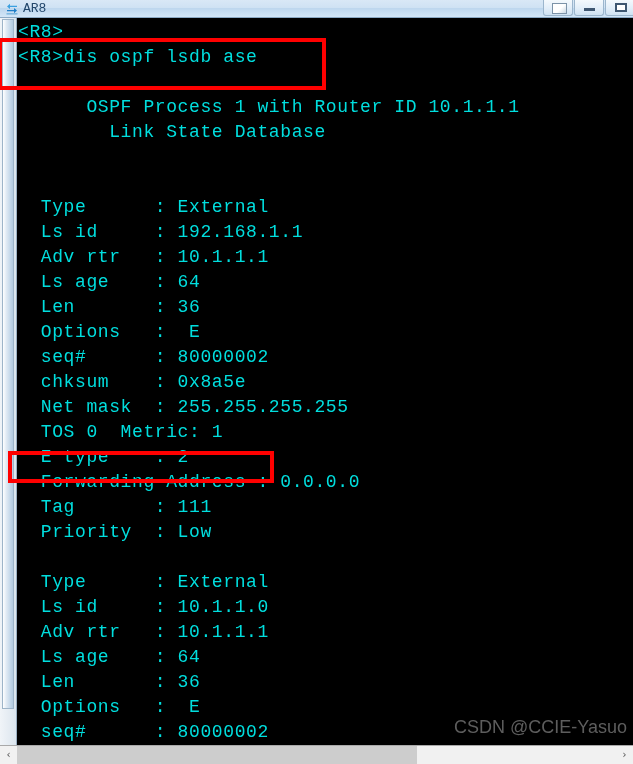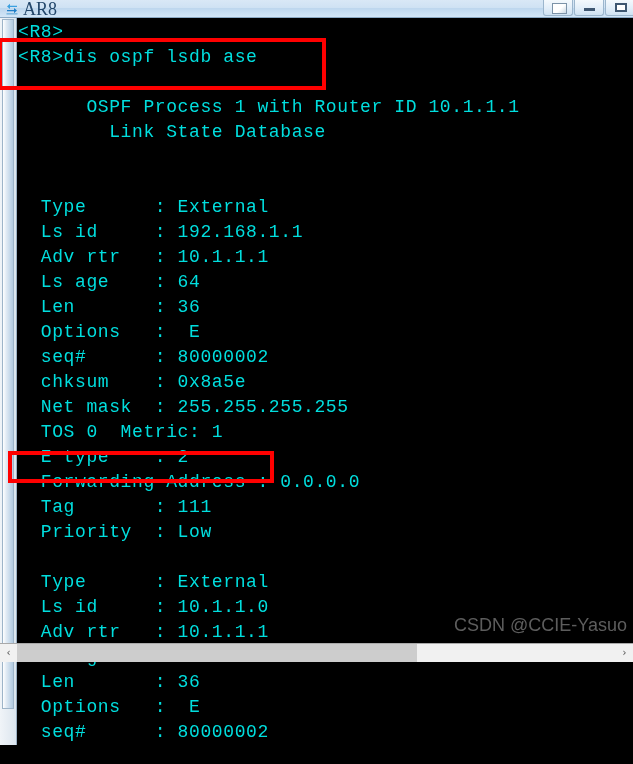--- a/index.html
+++ b/index.html
@@ -40,22 +40,22 @@
     padding-left: 5px;
     gap: 4px;
   }
   .app-icon {
     width: 14px;
     height: 14px;
     flex: 0 0 auto;
     position: relative;
   }
   .title-text {
-    font-family: Liberation Serif, serif;
-    font-size: 18px;
+    font-family: Liberation Mono, monospace;
+    font-size: 13px;
     color: #23476b;
     line-height: 14px;
     white-space: nowrap;
   }
   #window-buttons {
     position: absolute;
     right: -2px;
     top: 0px;
     display: flex;
     height: 17px;
@@ -95,21 +95,21 @@
     box-sizing: border-box;
     background: #ffffff;
   }
 
   
   #terminal-frame {
     position: absolute;
     left: 0;
     top: 18px;
     width: 633px;
-    height: 644px;
+    height: 746px;
     background: #000000;
   }
 
   
   #vscrollbar {
     position: absolute;
     left: 0;
     top: 0;
     width: 17px;
     height: 727px;

